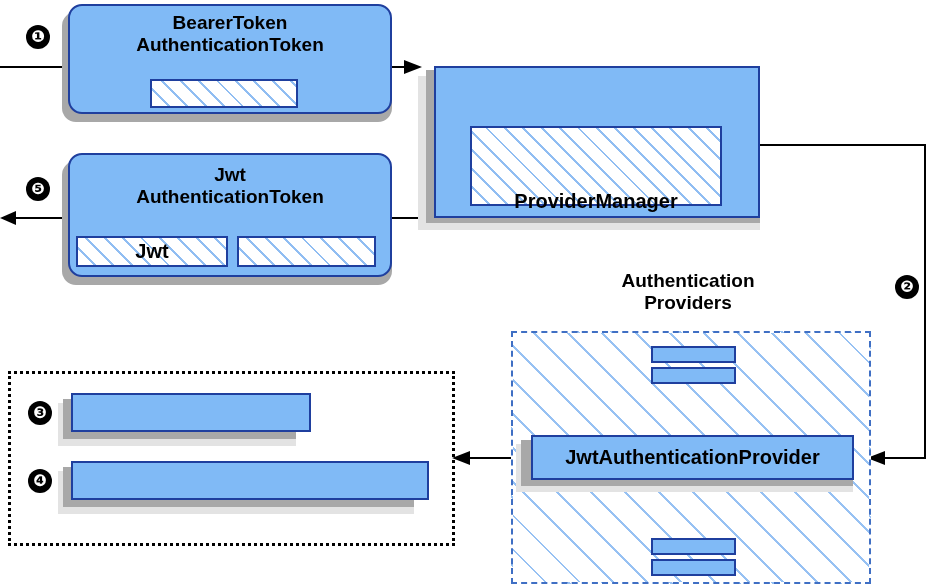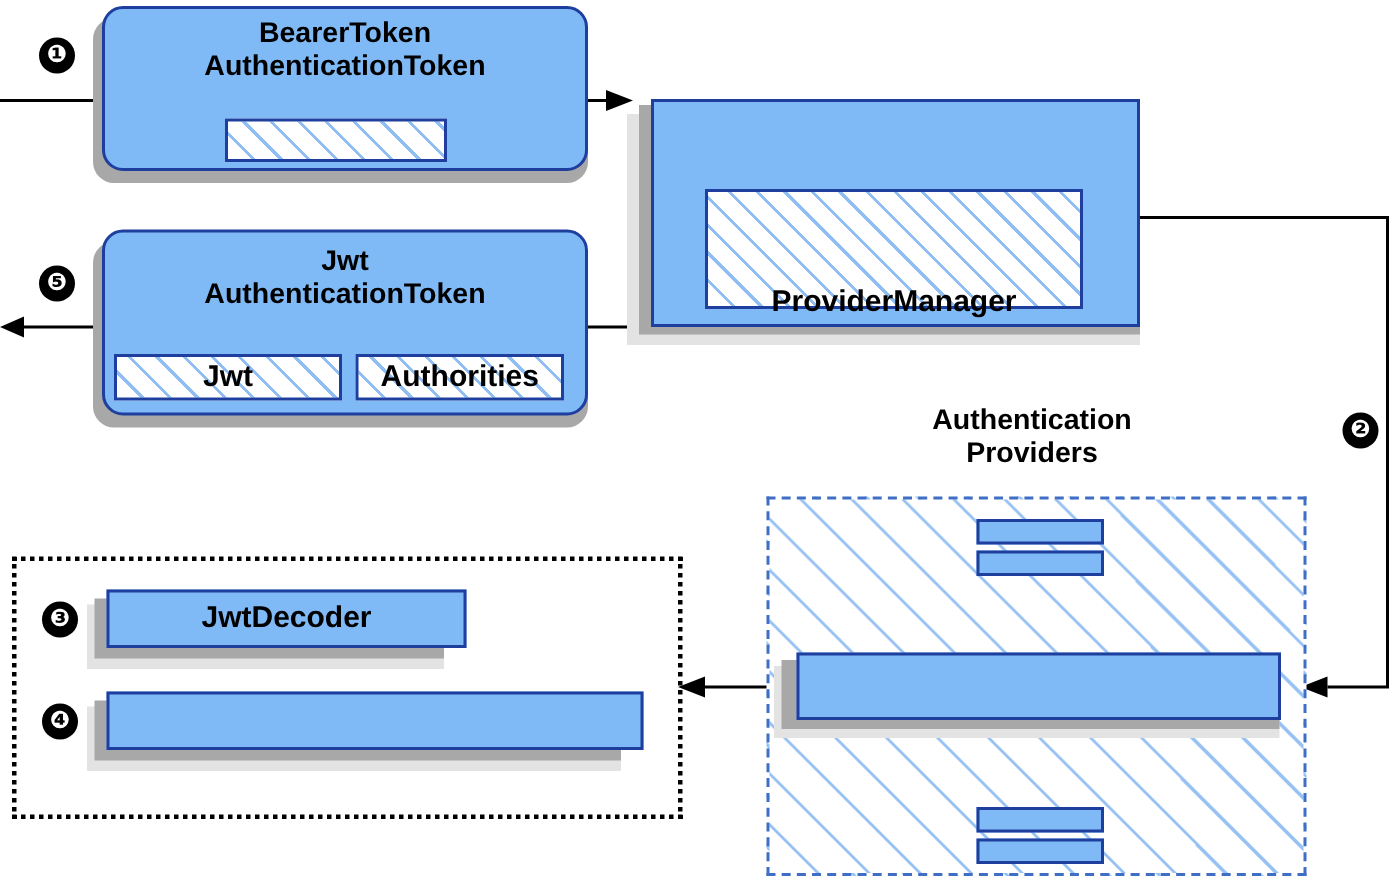--- a/index.html
+++ b/index.html
@@ -124,52 +124,51 @@
   <div class="abs hatch-white" style="left:150px;top:79px;width:148px;height:29px;"></div>
   <div class="badge" style="left:26px;top:25px;">❶</div>
 
   <div class="shadow-1 rounded" style="left:62px;top:161px;width:330px;height:124px;"></div>
   <div class="abs box-blue rounded" style="left:68px;top:153px;width:324px;height:124px;"></div>
   <div class="lbl" style="left:68px;top:160px;width:324px;height:52px;font-size:19px;">Jwt
 AuthenticationToken</div>
   <div class="abs hatch-white" style="left:76px;top:236px;width:152px;height:31px;"></div>
   <div class="lbl" style="left:76px;top:236px;width:152px;height:31px;font-size:20px;">Jwt</div>
   <div class="abs hatch-white" style="left:237px;top:236px;width:139px;height:31px;"></div>
-  <div class="lbl" style="left:237px;top:236px;width:139px;height:31px;font-size:20px;">Authorities</div>
   <div class="badge" style="left:26px;top:177px;">❺</div>
 
   <div class="shadow-2" style="left:418px;top:76px;width:342px;height:154px;"></div>
   <div class="shadow-1" style="left:426px;top:70px;width:334px;height:153px;"></div>
   <div class="abs box-blue" style="left:434px;top:66px;width:326px;height:152px;"></div>
   <div class="abs hatch-white" style="left:470px;top:126px;width:252px;height:80px;"></div>
   <div class="lbl" style="left:470px;top:126px;width:252px;height:80px;font-size:20px;margin-top:36px;">ProviderManager</div>
 
   <div class="lbl" style="left:560px;top:266px;width:256px;height:52px;font-size:19px;">Authentication
 Providers</div>
 
   <div class="abs hatch-panel" style="left:511px;top:331px;width:360px;height:253px;"></div>
 
   <div class="abs box-blue" style="left:651px;top:346px;width:85px;height:17px;"></div>
   <div class="abs box-blue" style="left:651px;top:367px;width:85px;height:17px;"></div>
 
   <div class="shadow-2" style="left:516px;top:444px;width:337px;height:48px;"></div>
   <div class="shadow-1" style="left:521px;top:440px;width:332px;height:46px;"></div>
   <div class="abs box-blue" style="left:531px;top:435px;width:323px;height:45px;"></div>
+  <div class="lbl" style="left:531px;top:435px;width:323px;height:45px;font-size:20px;">JwtAuthenticationProvider</div>
 
   <div class="abs box-blue" style="left:651px;top:538px;width:85px;height:17px;"></div>
   <div class="abs box-blue" style="left:651px;top:559px;width:85px;height:17px;"></div>
 
   <div class="badge" style="left:895px;top:275px;">❷</div>
 
   <div class="abs dotted-panel" style="left:8px;top:371px;width:447px;height:175px;"></div>
 
   <div class="shadow-2" style="left:58px;top:403px;width:238px;height:43px;"></div>
   <div class="shadow-1" style="left:63px;top:399px;width:233px;height:40px;"></div>
   <div class="abs box-blue" style="left:71px;top:393px;width:240px;height:39px;"></div>
-  <div class="lbl" style="left:71px;top:393px;width:240px;height:39px;font-size:20px;">JwtDecoder</div>
   <div class="badge" style="left:28px;top:401px;">❸</div>
 
   <div class="shadow-2" style="left:58px;top:471px;width:356px;height:43px;"></div>
   <div class="shadow-1" style="left:63px;top:467px;width:351px;height:40px;"></div>
   <div class="abs box-blue" style="left:71px;top:461px;width:358px;height:39px;"></div>
   <div class="badge" style="left:28px;top:469px;">❹</div>
 
 </div>
 
 </body></html>

